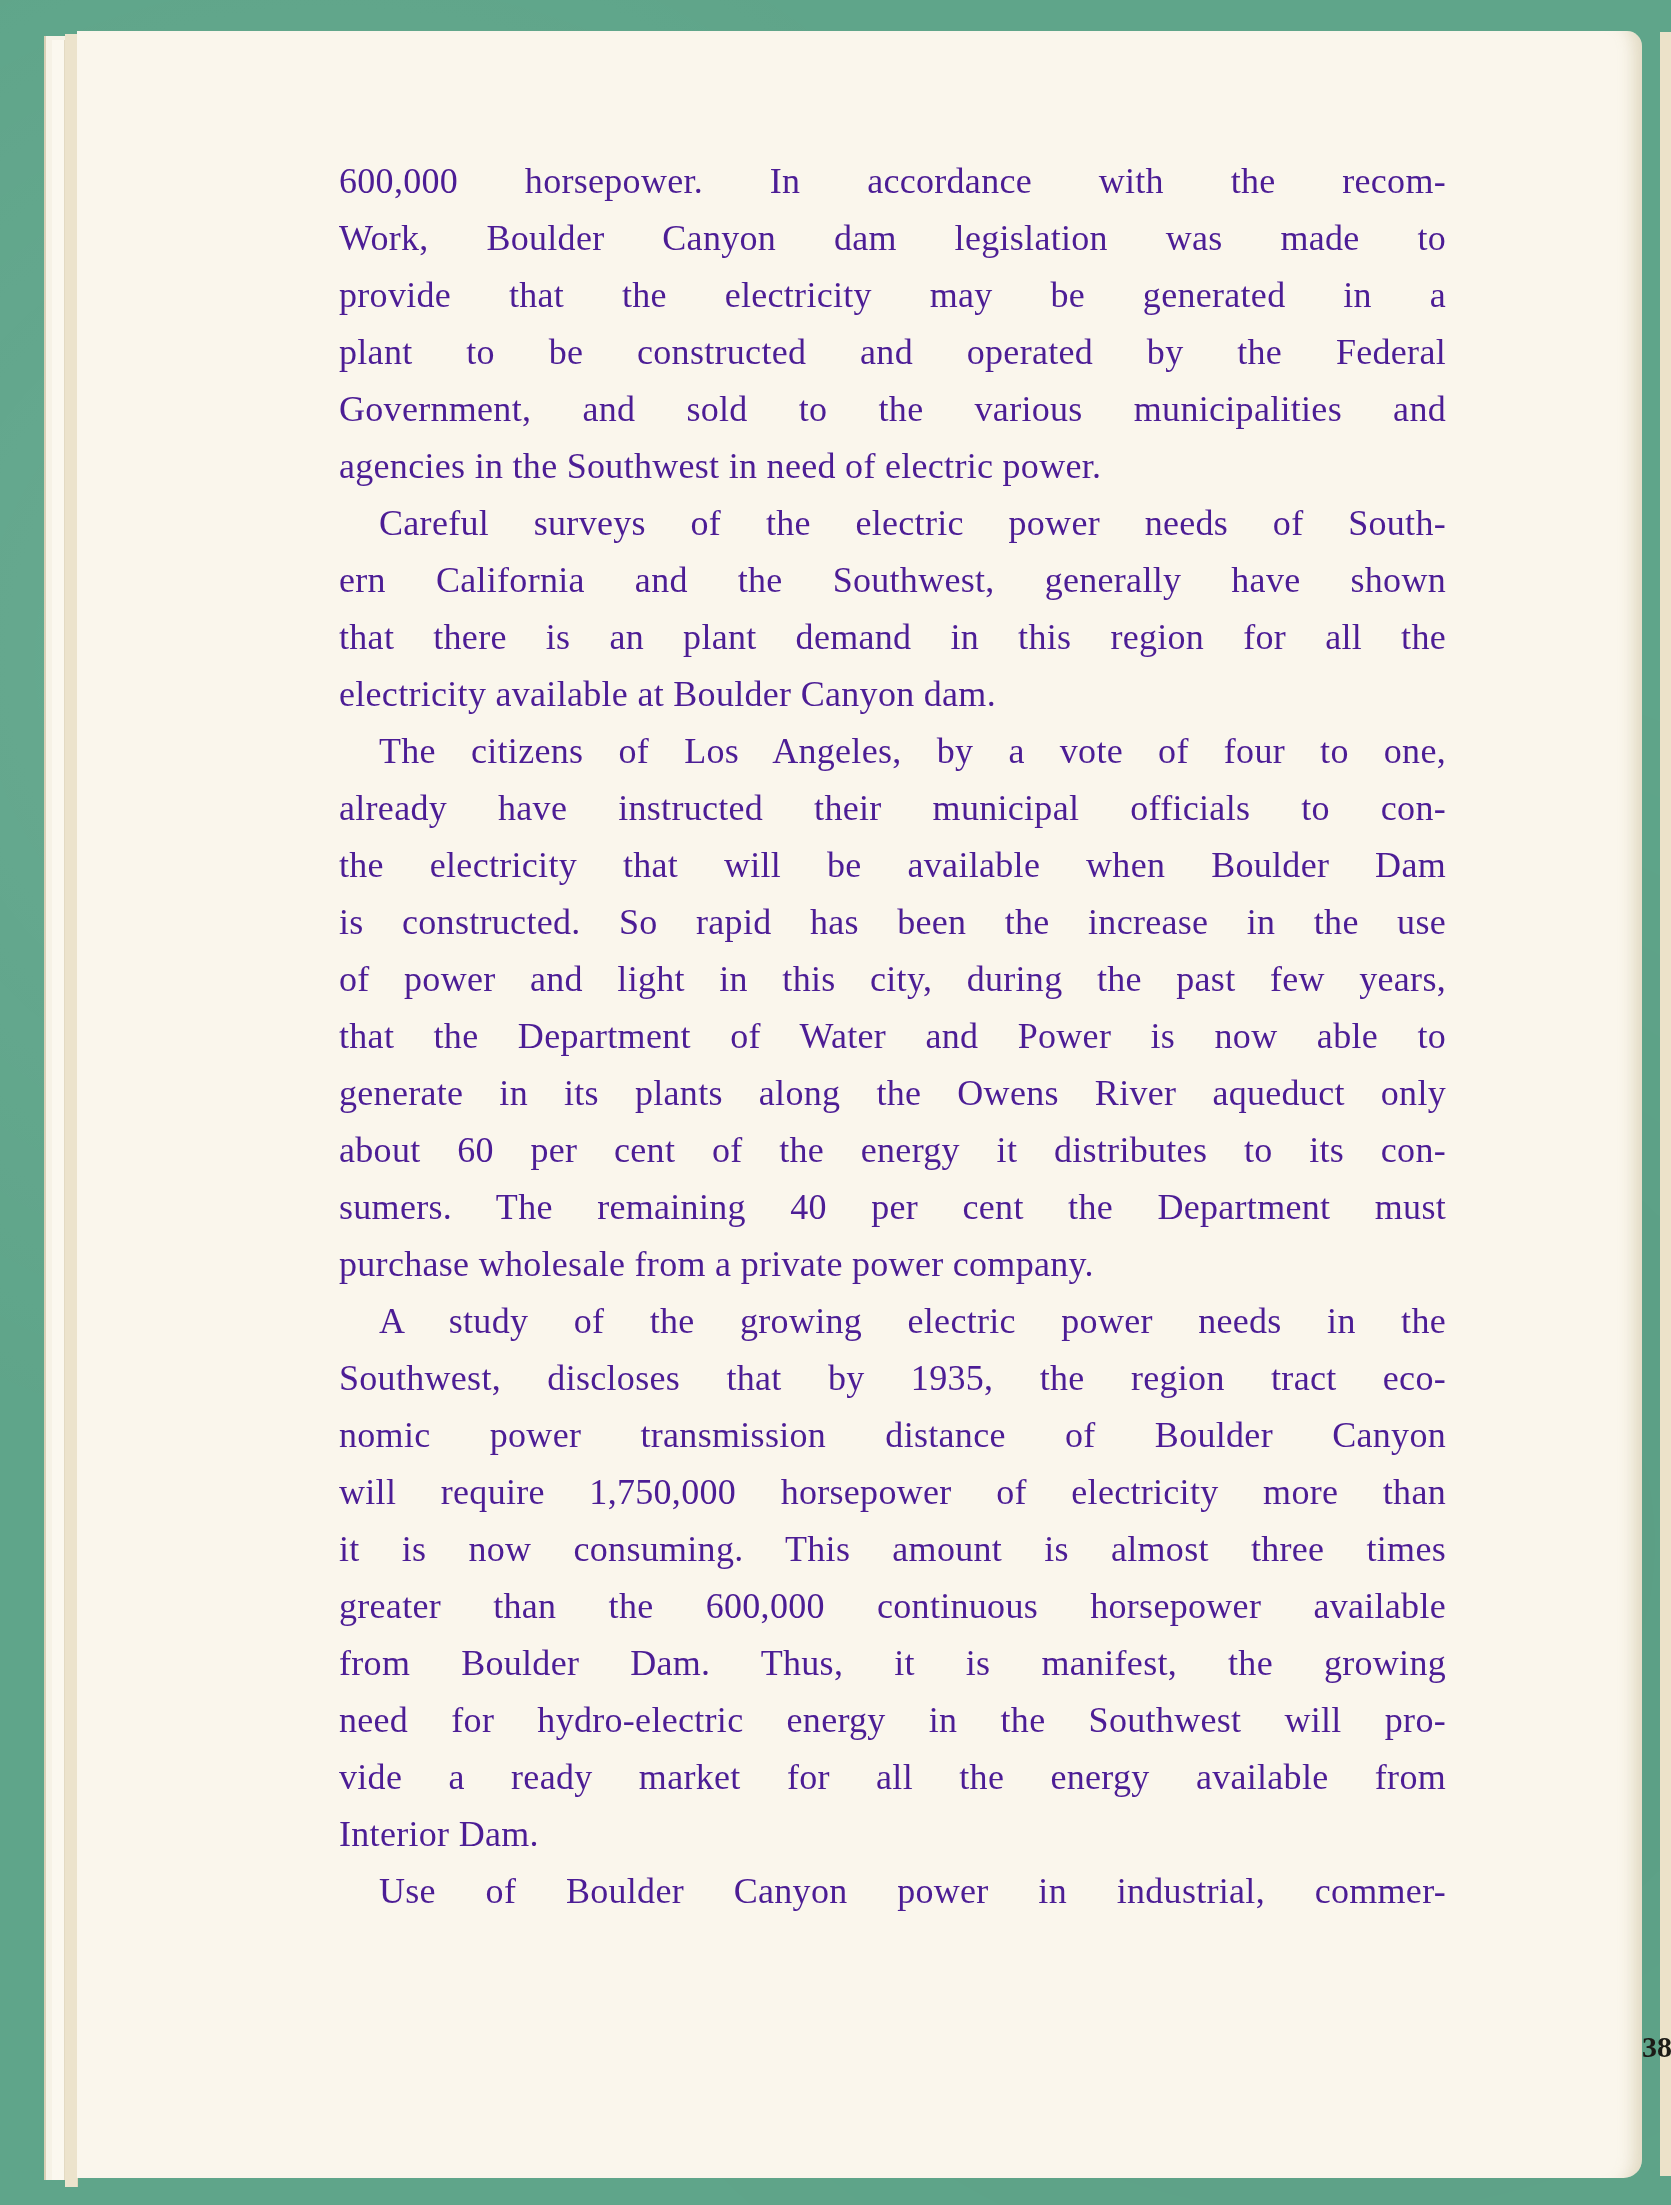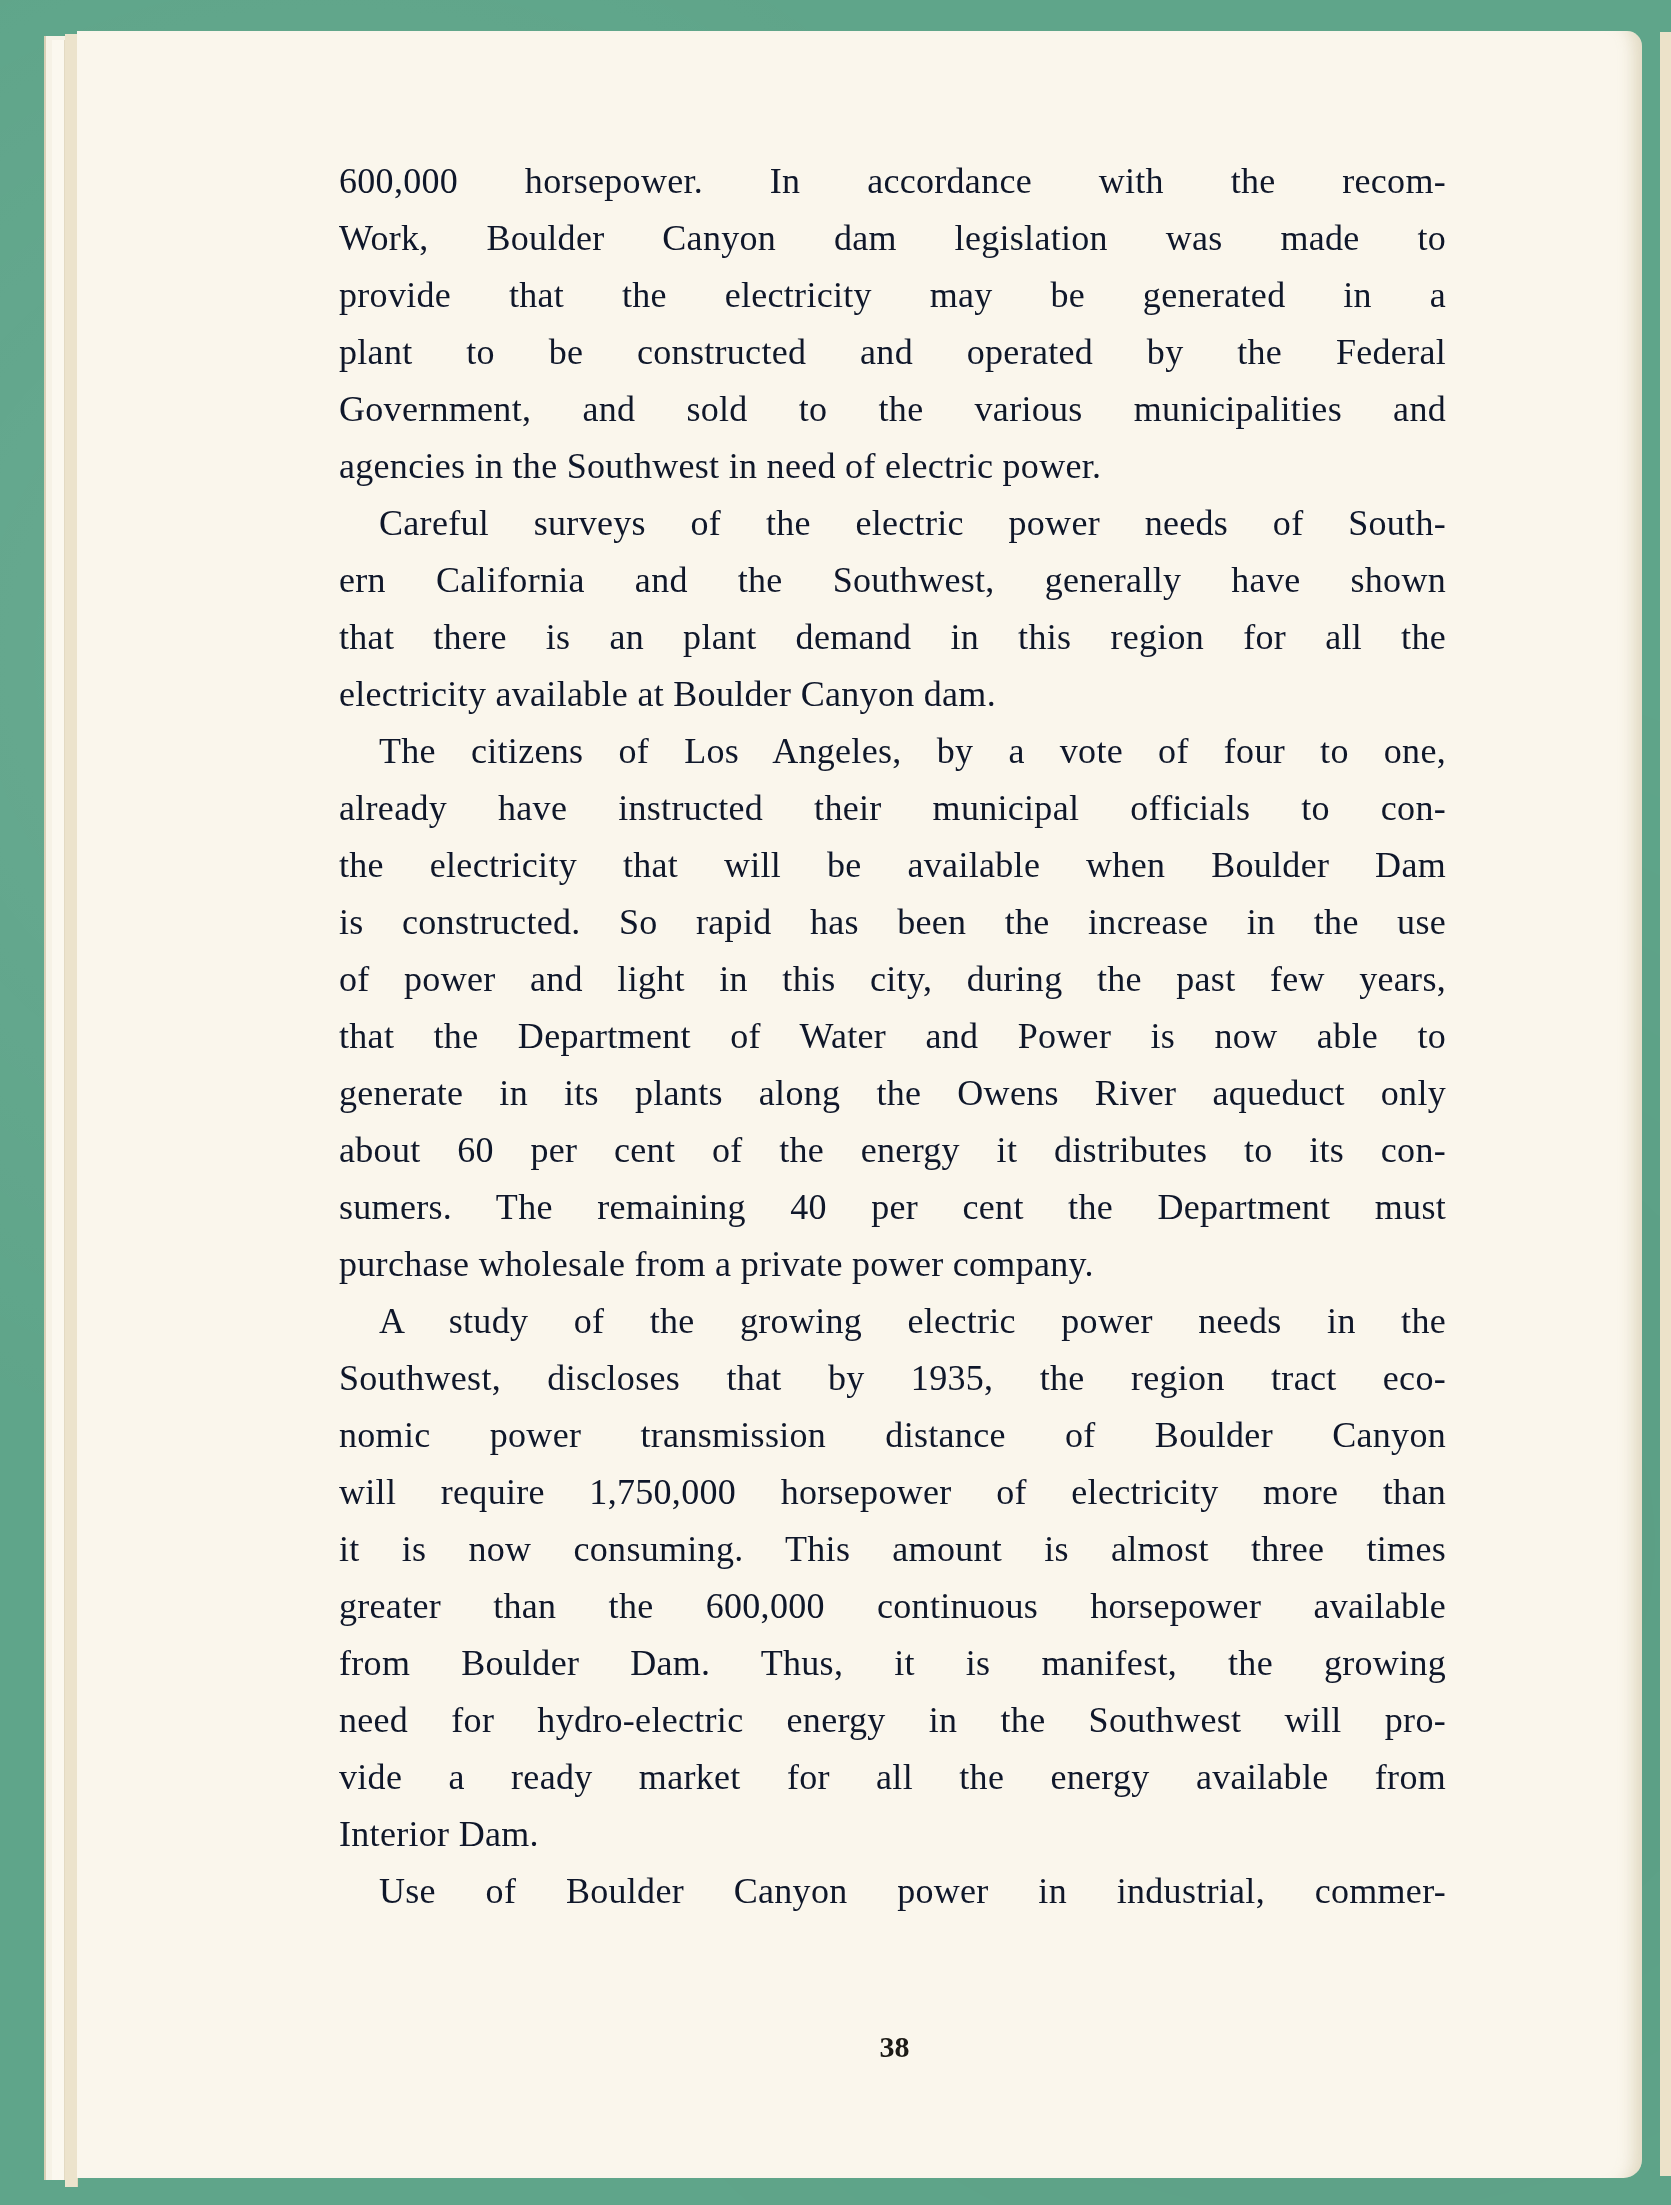--- a/index.html
+++ b/index.html
@@ -20,33 +20,33 @@
     border-top-right-radius: 15px; border-bottom-right-radius: 18.4px;
     box-shadow: inset -23.5px 0 15px -15px rgba(180,165,120,0.35);
   }
   .right-strip {
     position: absolute; left: 1660px; top: 32px; width: 11.7px; height: 2144px;
     background: #ece2c9;
   }
   .text-block {
     position: absolute; left: 339px; top: 153px; width: 1107px;
     font-family: "Liberation Serif", "DejaVu Serif", serif;
-    font-size: 36px; color: #0f172a;
+    font-size: 36px; color: #4c1d95;
   }
   .line {
     display: block; height: 57px; line-height: 57px;
     text-align: justify; text-align-last: justify;
     white-space: nowrap; overflow: visible;
     letter-spacing: 0.3px;
   }
   .line.last { text-align-last: left; }
   .line.indent { padding-left: 40px; }
   .page-number {
     position: absolute; left: 0; width: 100%; top: 2030px;
-    text-align: center; padding-left: 117px; box-sizing: border-box;
+    text-align: right; padding-left: 117px; box-sizing: border-box;
     font-family: "Liberation Serif", "DejaVu Serif", serif;
     font-weight: bold; font-size: 30px; color: #1c1a16;
   }
 </style>
 </head>
 <body>
 
 <div class="edge edge-1"></div>
 <div class="edge edge-2"></div>
 <div class="edge edge-3"></div>

